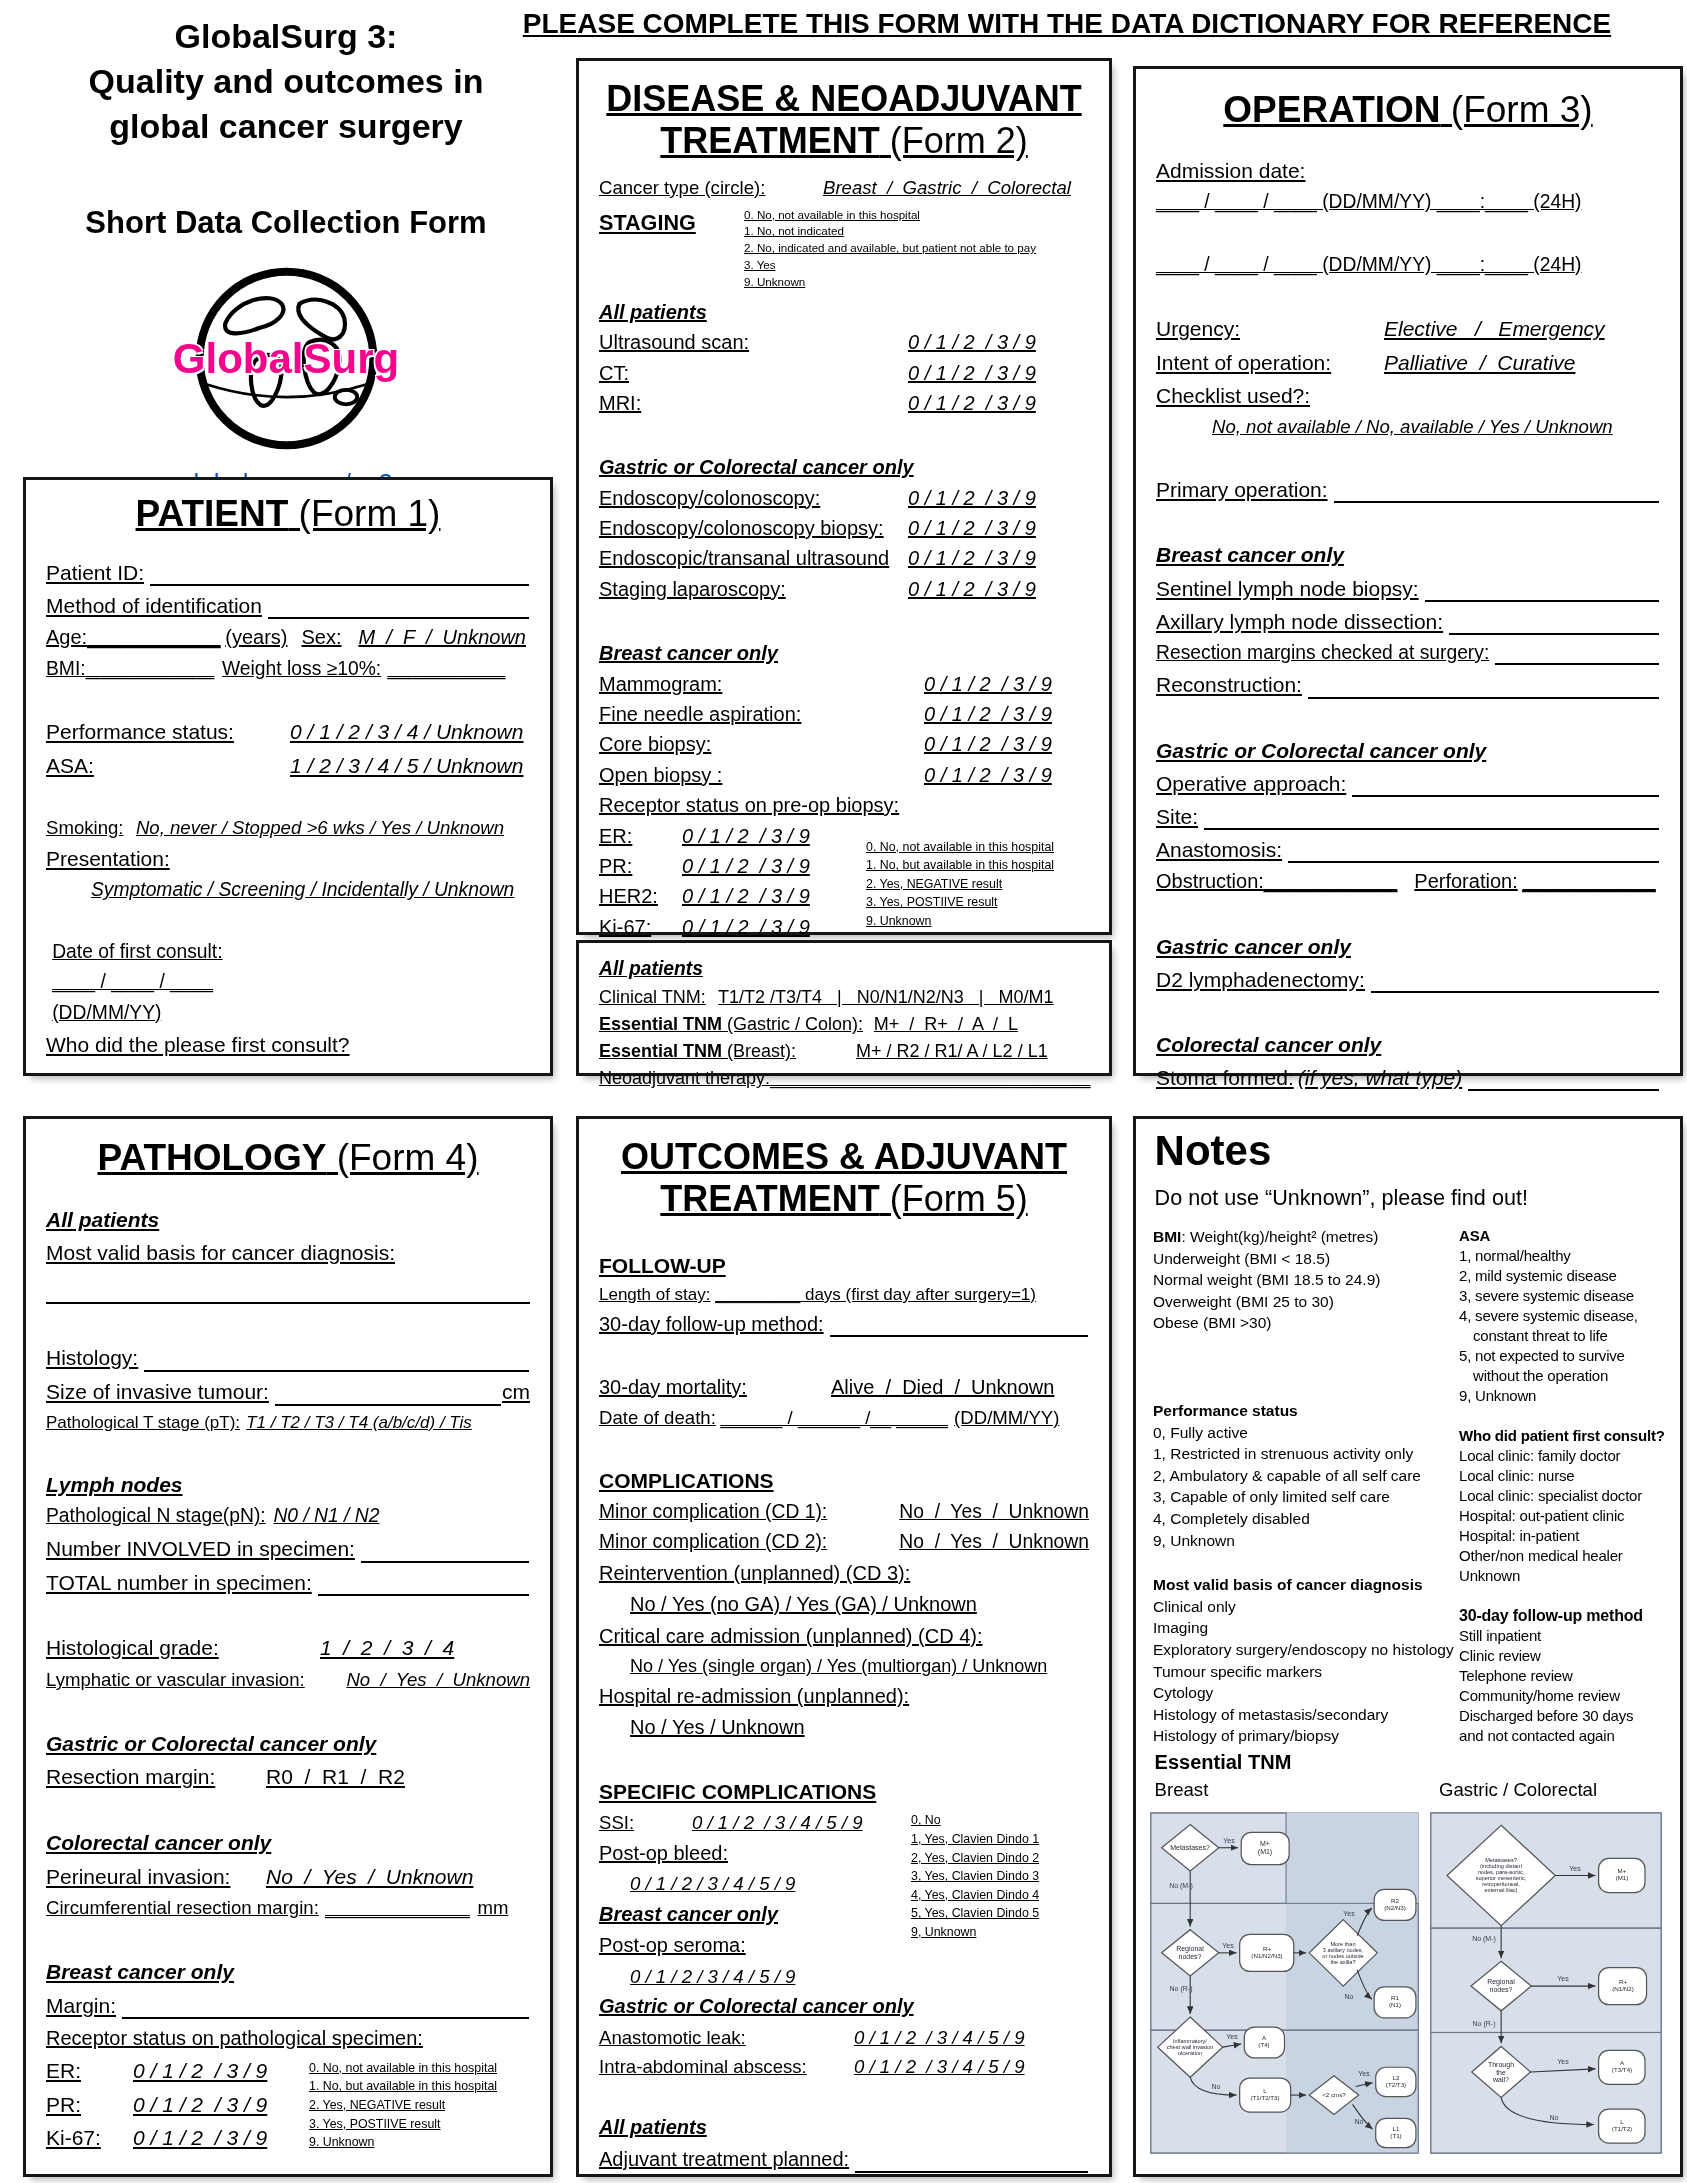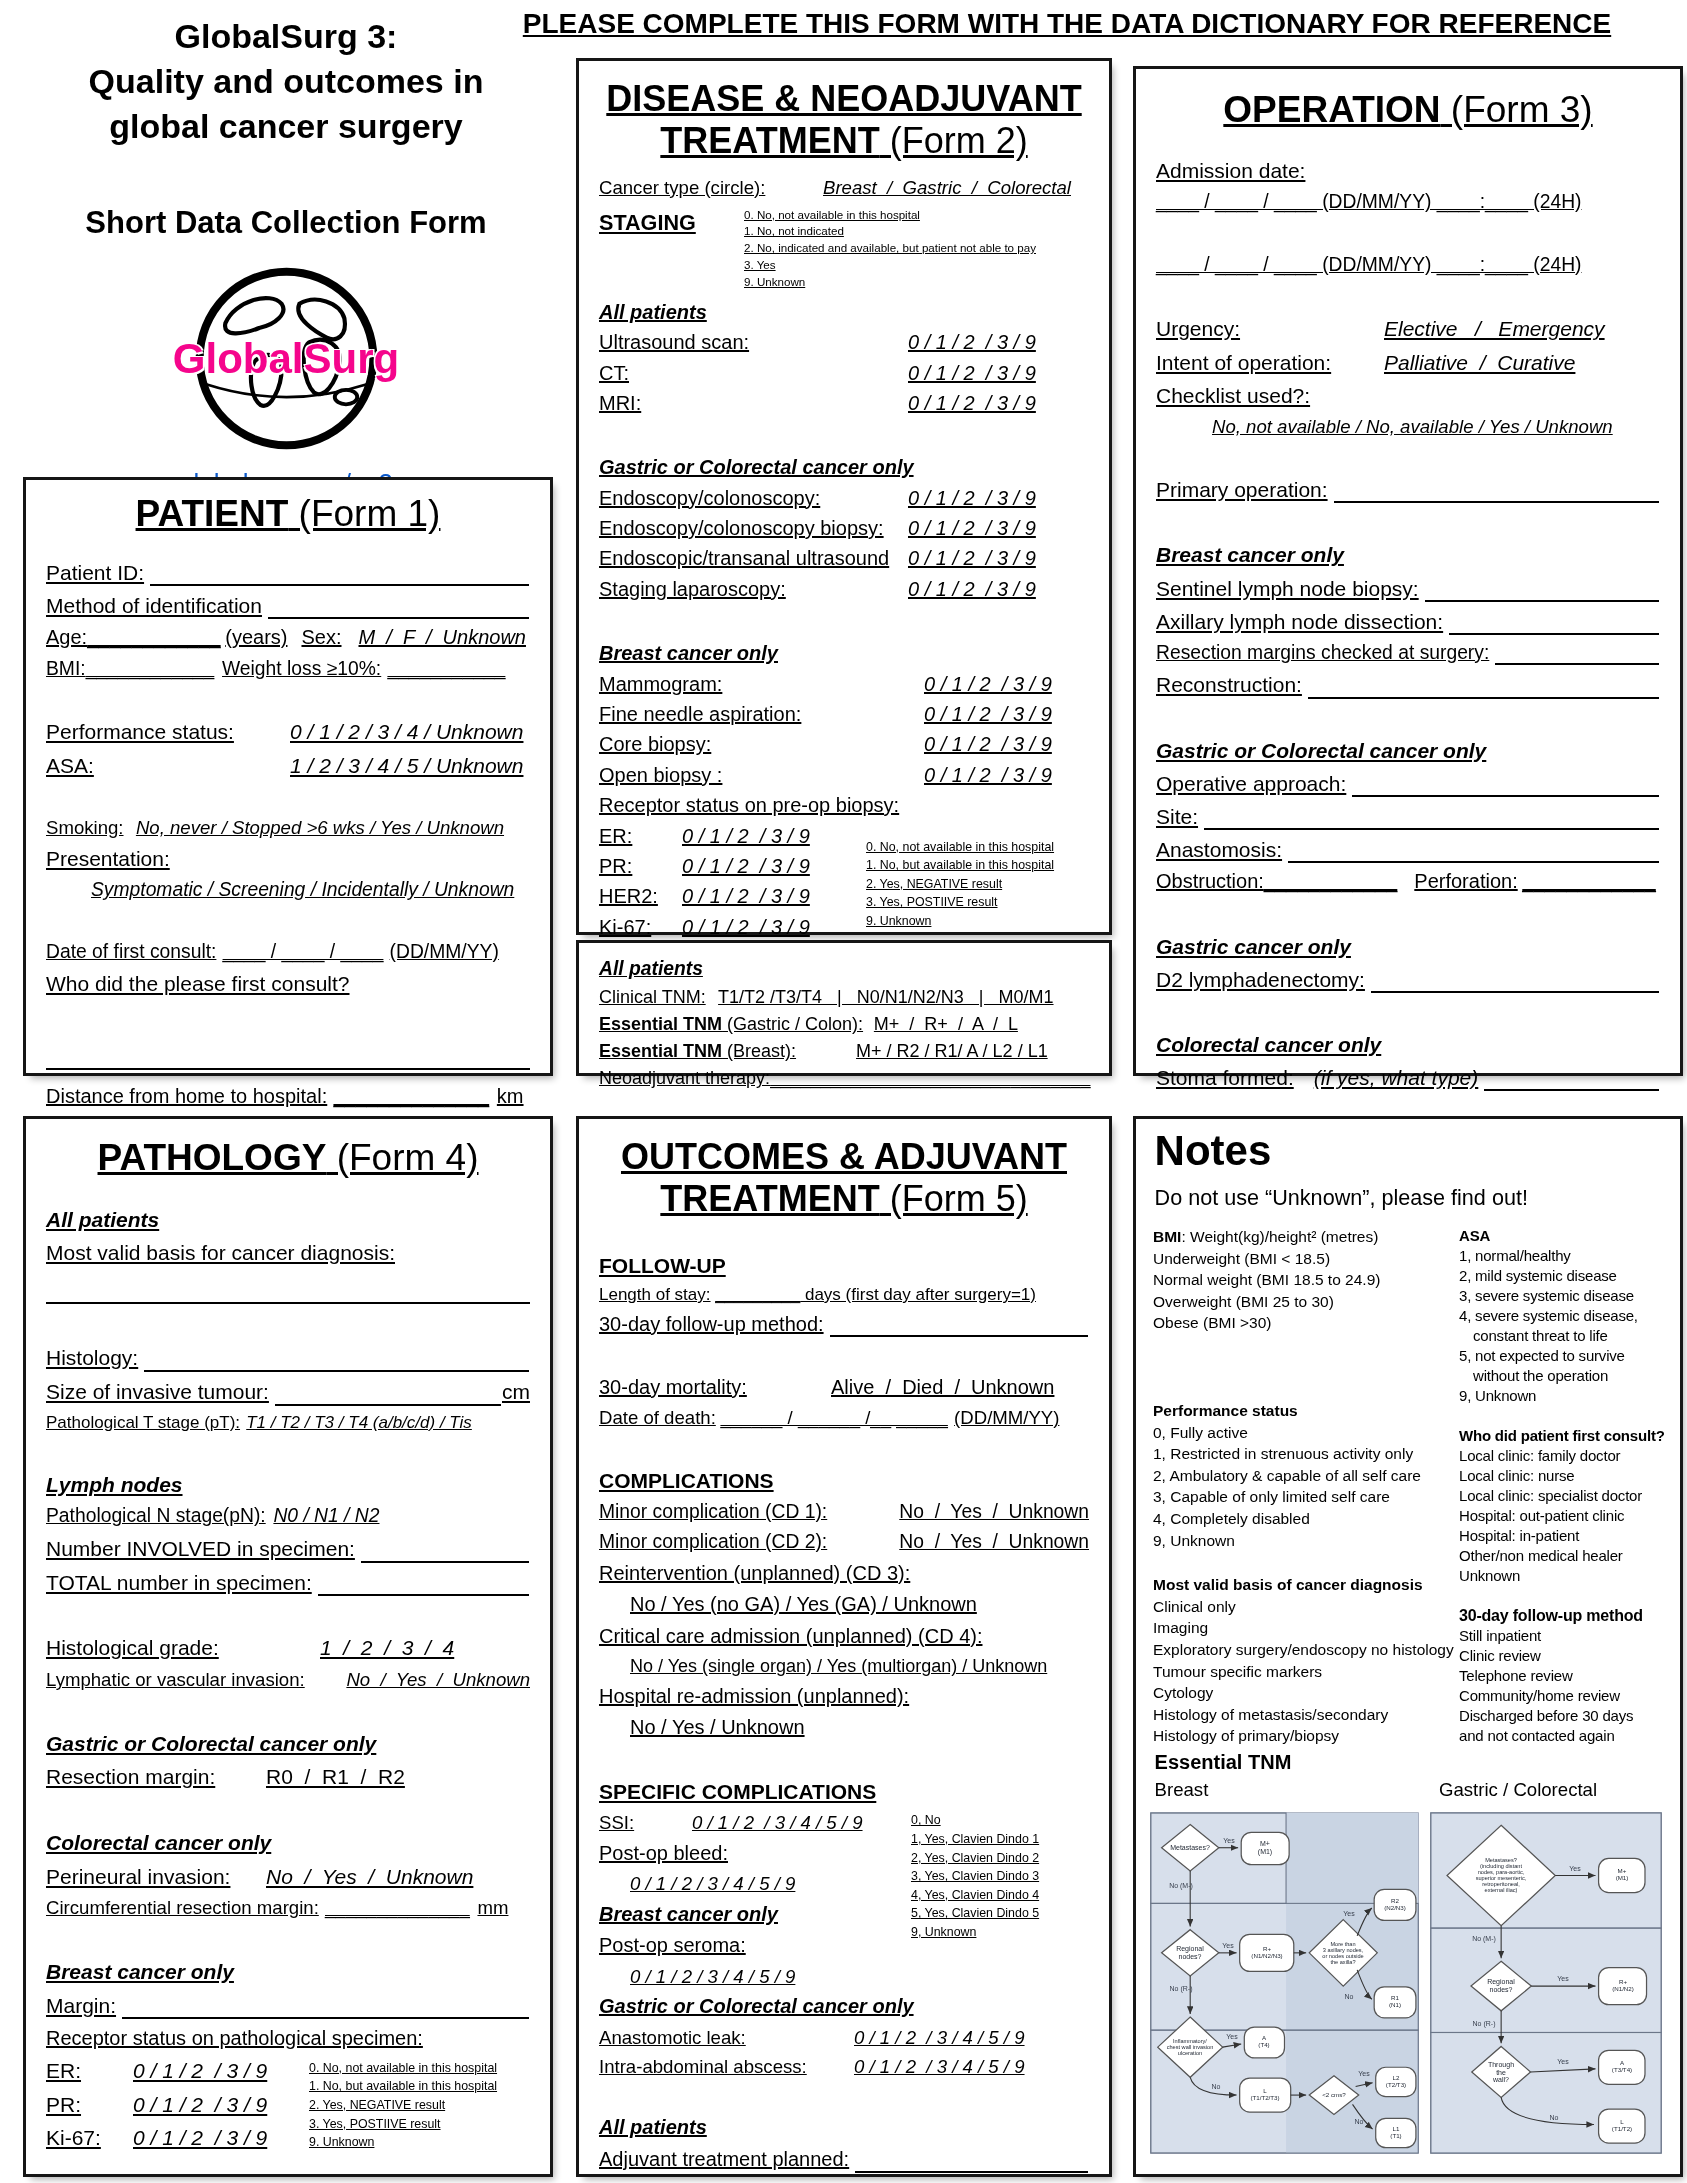--- a/index.html
+++ b/index.html
@@ -95,21 +95,21 @@
         <span class="it">1 / 2 / 3 / 4 / 5 / Unknown</span>
       </div>
     <div style="height:31px;"></div>
     <div class="row" style="font-size:18.6px;">
         <span>Smoking:</span>
         <span class="it" style="margin-left:12.4px;">No, never / Stopped &gt;6 wks / Yes / Unknown</span>
       </div>
     <div>Presentation:</div>
     <div class="it" style="margin-left:45px;font-size:19.3px;">Symptomatic / Screening / Incidentally / Unknown</div>
     <div style="height:31px;"></div>
-    <div class="row" style="font-size:19.3px;">
+    <div class="row" style="font-size:19.3px;flex-direction:column;">
       <span>Date of first consult:</span>
       <span style="margin-left:6.2px;">____ / ____ / ____</span>
       <span style="margin-left:6.2px;">(DD/MM/YY)</span>
     </div>
     <div>Who did the please first consult?</div>
     <div style="height:63px;"></div>
     <div class="uline" style="height:4.6px;"></div>
     <div class="row" style="margin-top:10.8px;font-size:20px;">
       <span>Distance from home to hospital:</span>
       <span style="margin-left:6.2px;">______________</span>
@@ -302,21 +302,21 @@
     <div style="height:32px;"></div>
     <div class="gh">Gastric cancer only</div>
     <div class="row">
         <span>D2 lymphadenectomy:</span>
         <span class="fill"></span>
       </div>
     <div style="height:32px;"></div>
     <div class="gh">Colorectal cancer only</div>
     <div class="row">
       <span>Stoma formed:</span>
-      <span class="it" style="margin-left:20px;">(if yes, what type)</span>
+      <span class="it" style="margin-left:4px;">(if yes, what type)</span>
       <span class="fill"></span>
     </div>
   </div>
 
   <div class="sec pad" style="left:23px;top:1116px;width:530px;height:1061px;font-size:21px;line-height:1.6;">
     <div class="ftitle" style="font-size:37px;margin:4.6px 0 23px 0;">
       <span>PATHOLOGY</span><span class="thin"> (Form 4)</span>
     </div>
     <div class="gh">All patients</div>
     <div>Most valid basis for cancer diagnosis:</div>

